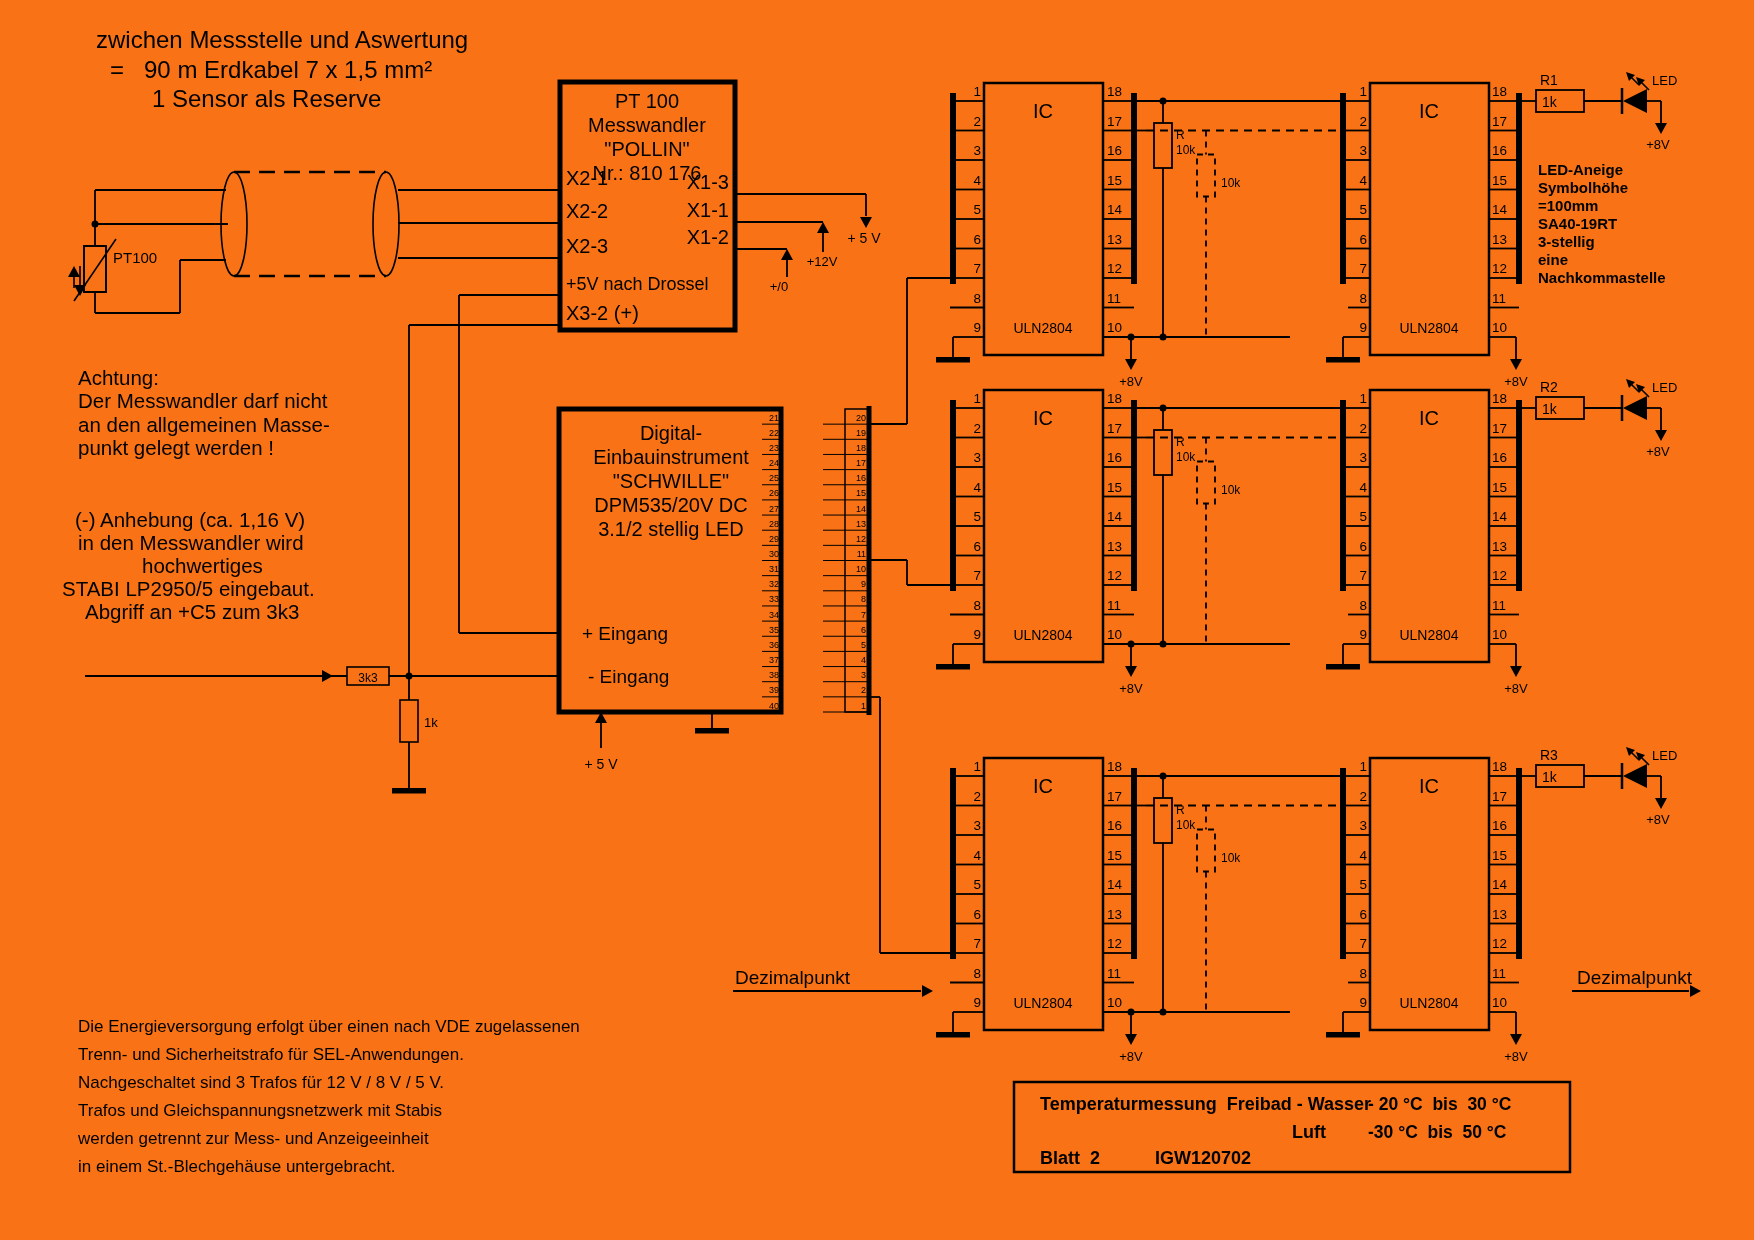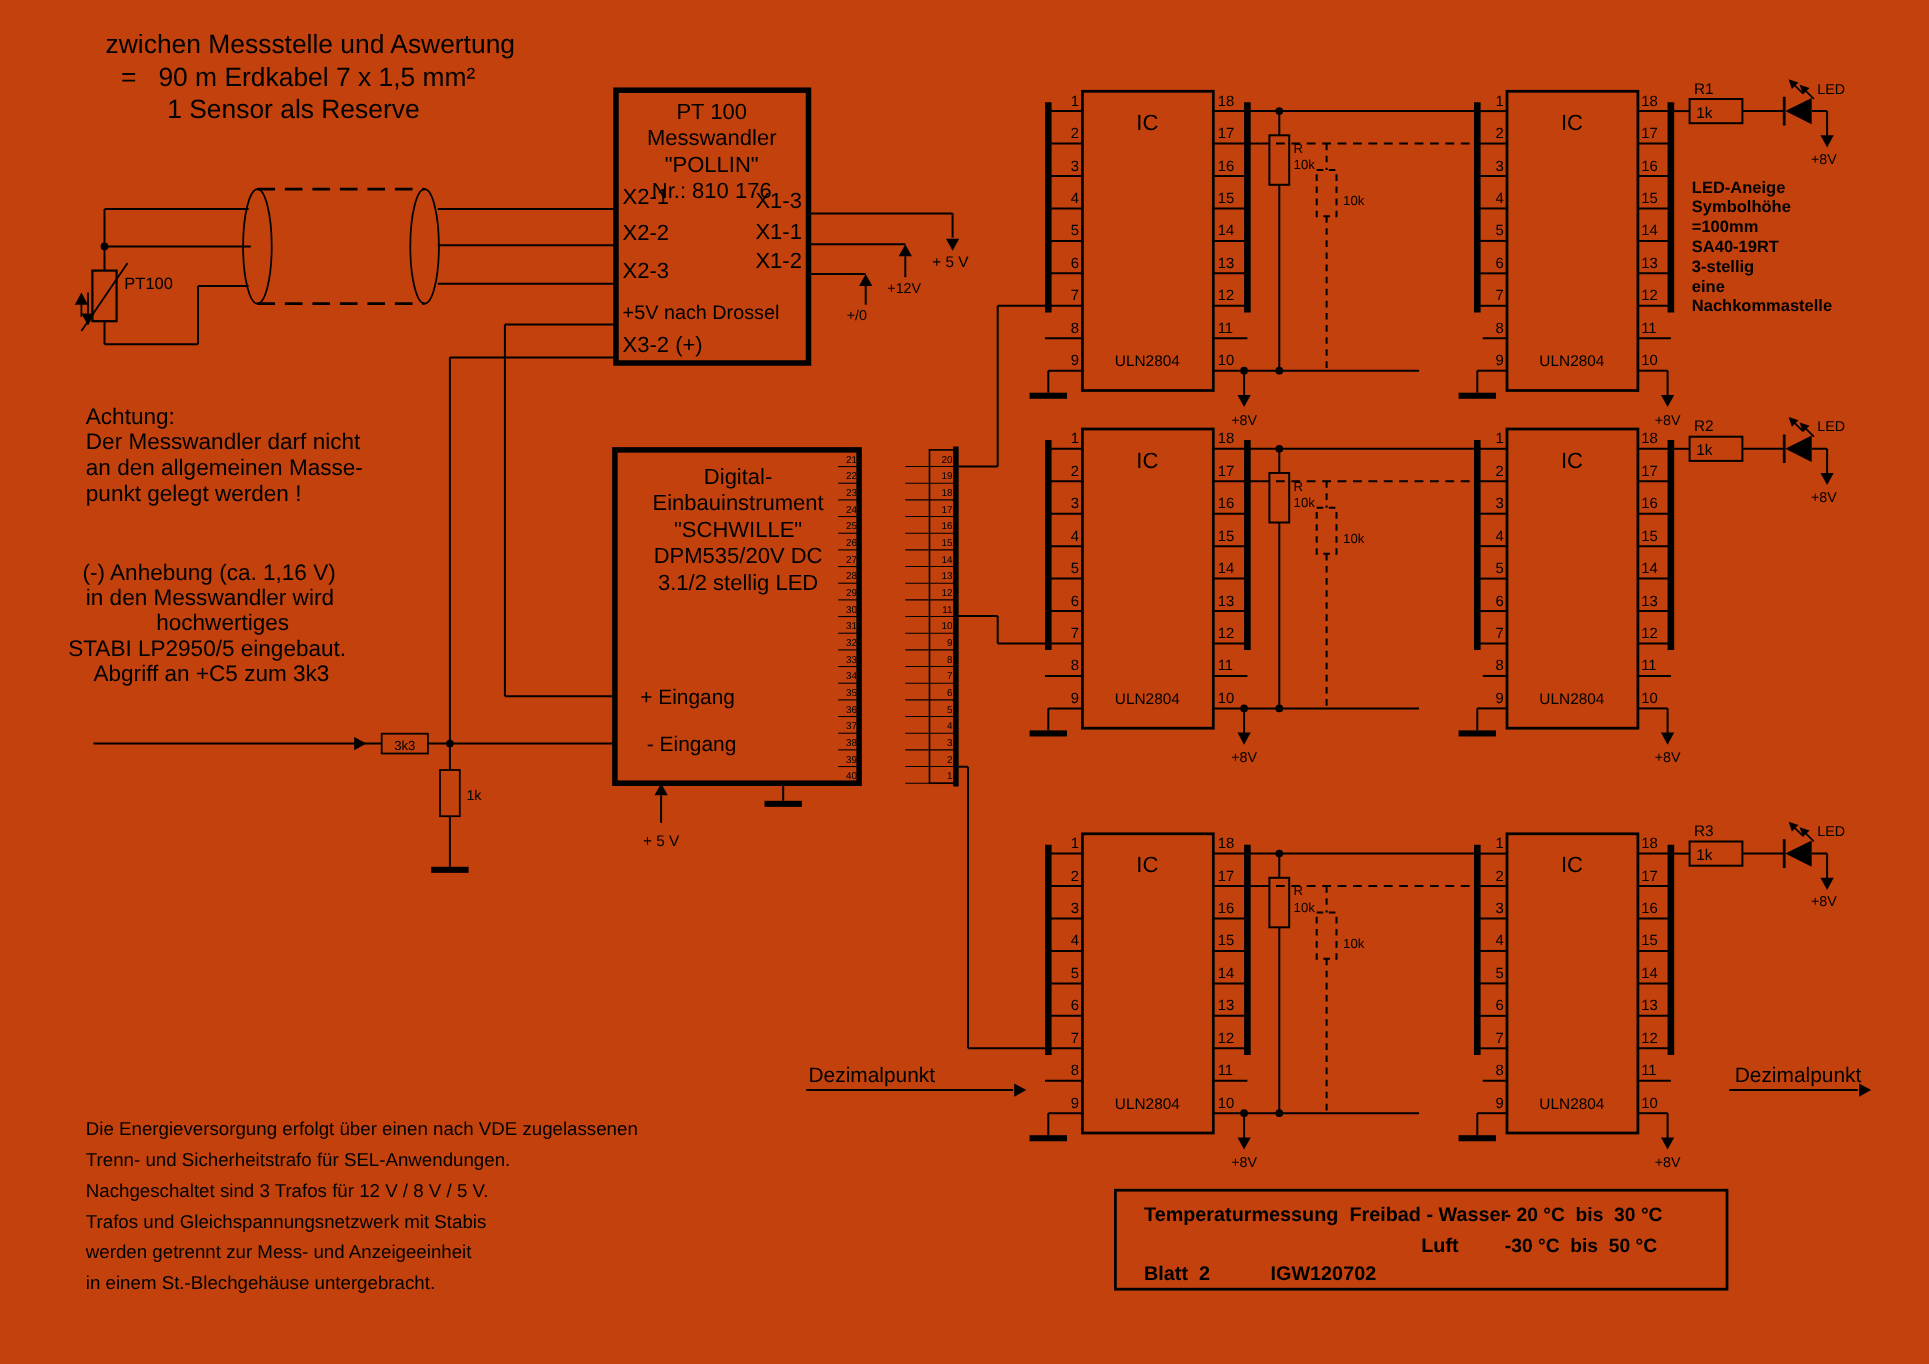--- a/index.html
+++ b/index.html
@@ -1,16 +1,16 @@
 <!DOCTYPE html>
 <html><head>
 <meta charset="utf-8">
 <style>
   html,body{margin:0;padding:0;background:#ffffff;}
-  .page{width:1754px;height:1240px;background:#c2410c;position:relative;overflow:hidden;}
+  .page{width:1754px;height:1240px;background:#f97316;position:relative;overflow:hidden;}
   svg{display:block;}
   svg text{font-family:"Liberation Sans","DejaVu Sans",sans-serif;fill:#000;white-space:pre;}
 </style>
 </head>
 <body>
 
 <div class="page">
   <svg id="schematic" width="1754" height="1240" viewBox="0 0 1754 1240" xmlns="http://www.w3.org/2000/svg">
       <text x="96" y="48" font-size="24" text-anchor="start" font-weight="normal">zwichen Messstelle und Aswertung</text>
       <text x="110" y="78" font-size="24" text-anchor="start" font-weight="normal">=&nbsp;&nbsp; 90 m Erdkabel 7 x 1,5 mm²</text>

